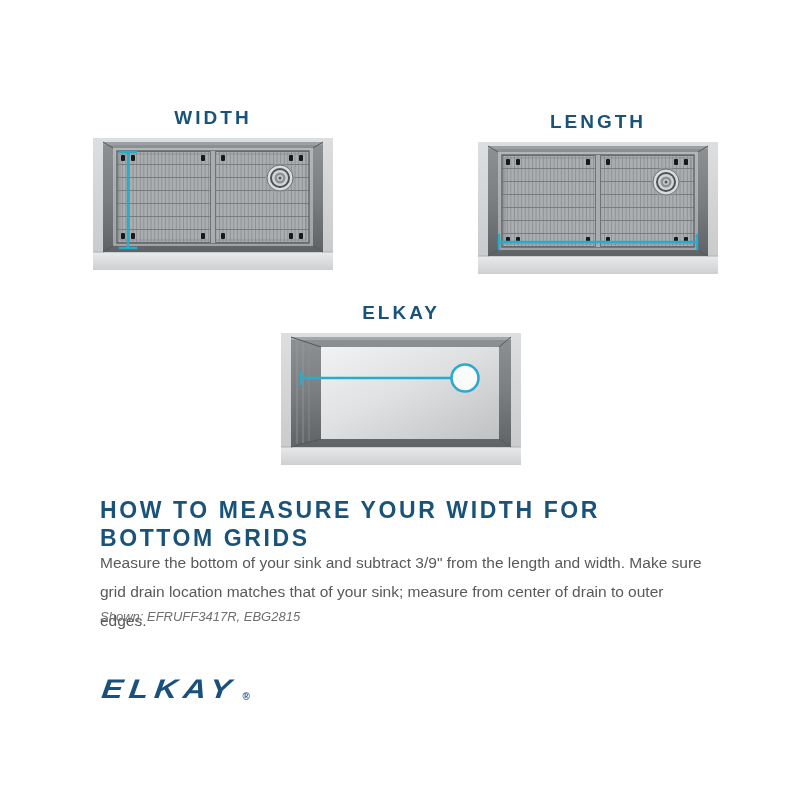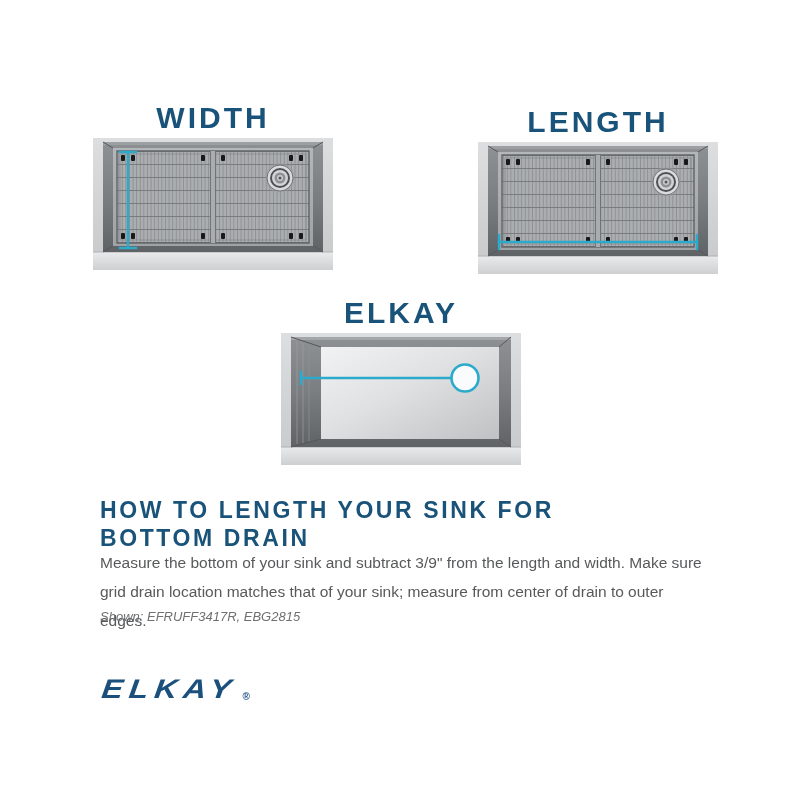--- a/index.html
+++ b/index.html
@@ -13,21 +13,21 @@
   .canvas{
     position:relative;width:800px;height:800px;background:#ffffff;
     font-family:"Liberation Sans", sans-serif;overflow:hidden;
   }
   .fig{position:absolute;width:240px;}
   .fig-width{left:93px;top:104px;}
   .fig-length{left:474px;top:104px;}
   .fig-drain{left:281px;top:299px;}
   .fig-label{
     height:28px;line-height:28px;margin-bottom:6px;text-align:center;
-    font-size:30px;font-weight:bold;letter-spacing:3px;color:var(--heading-blue);
+    font-size:19px;font-weight:bold;letter-spacing:3px;color:var(--heading-blue);
   }
   .fig svg{display:block;}
   .heading{
     position:absolute;left:100px;top:496px;width:560px;
     font-size:23px;font-weight:bold;letter-spacing:2.6px;line-height:28px;
     color:var(--heading-blue);
   }
   .body-text{
     position:absolute;left:100px;top:548px;width:608px;
     font-size:15.5px;line-height:29px;color:var(--body-gray);
@@ -201,22 +201,22 @@
       <line x1="28" y1="12" x2="28" y2="108" stroke="#8f9295" stroke-width="0.7"></line>
       <g>
         <line x1="20" y1="45" x2="170" y2="45" stroke="var(--accent-cyan)" stroke-width="2.6" stroke-linecap="square"></line>
         <line x1="20" y1="39" x2="20" y2="51" stroke="var(--accent-cyan)" stroke-width="2.4" stroke-linecap="square"></line>
         <circle cx="184" cy="45" r="13.5" fill="#fafbfc" stroke="var(--accent-cyan)" stroke-width="2.6"></circle>
       </g>
     </svg>
   </figure>
 
   <div class="heading">
-    <div>HOW TO LENGTH YOUR SINK FOR</div>
-    <div>BOTTOM DRAIN</div>
+    <div>HOW TO MEASURE YOUR WIDTH FOR</div>
+    <div>BOTTOM GRIDS</div>
   </div>
 
   <p class="body-text" style="margin:0">Measure the bottom of your sink and subtract 3/9" from the length and width. Make sure grid drain location matches that of your sink; measure from center of drain to outer edges.</p>
 
   <div class="shown-note">Shown: EFRUFF3417R, EBG2815</div>
 
   <div class="logo">
     <span class="logo-word">ELKAY</span><span class="logo-reg">®</span>
   </div>
 

